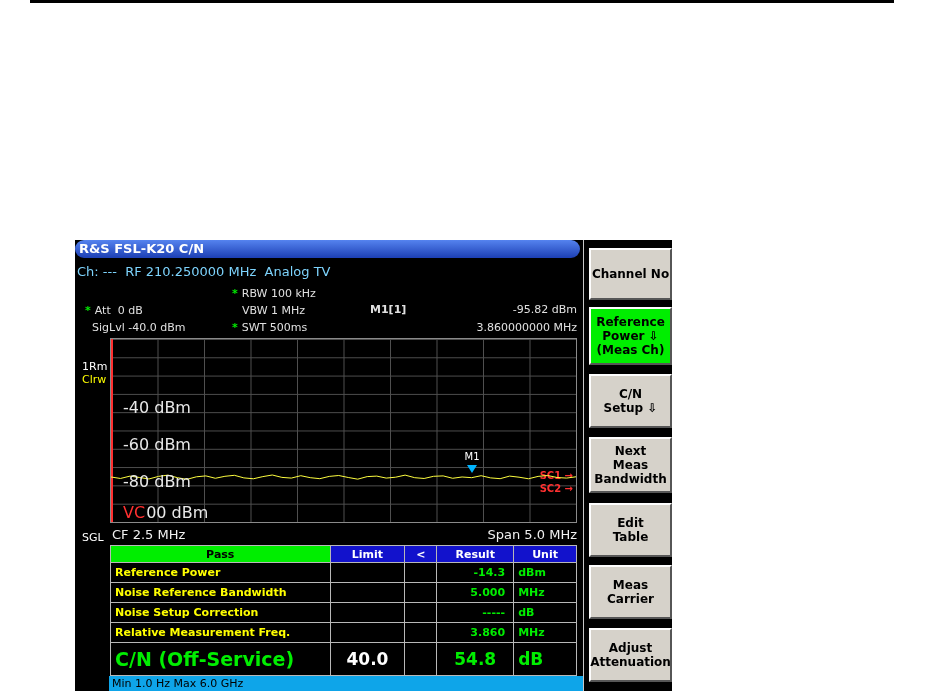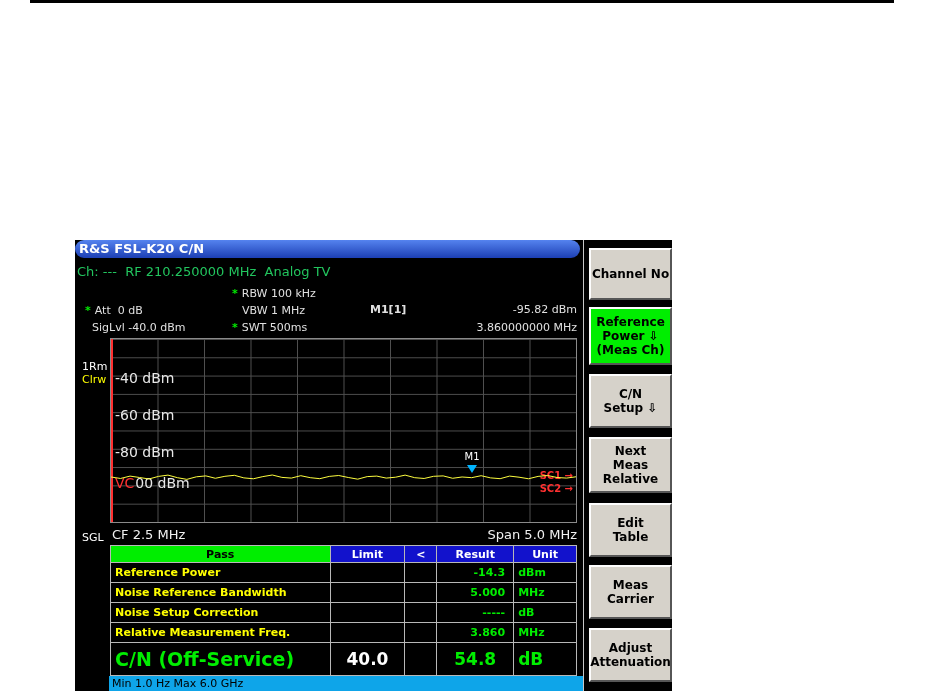--- a/index.html
+++ b/index.html
@@ -18,37 +18,37 @@
   .top-rule{position:absolute;left:30px;top:0;width:864px;height:3px;background:#000;}
 
   .screen{position:absolute;left:75px;top:240px;width:597px;height:451px;background:#000;}
   .display{position:absolute;left:0;top:0;width:508px;height:436px;background:#000;color:#e8e8e8;}
   .pre{white-space:pre;}
 
   .titlebar{position:absolute;left:0;top:0;width:505px;height:18px;
     background:linear-gradient(var(--title-blue-top),var(--title-blue-bottom));
     color:#fff;font-weight:bold;font-size:13px;line-height:18px;padding-left:4px;border-radius:9px;}
 
-  .channel{position:absolute;left:2px;top:24px;font-size:13px;color:#22c55e;}
+  .channel{position:absolute;left:2px;top:24px;font-size:13px;color:#7dd3fc;}
 
   .set{position:absolute;font-size:11px;color:#e0e0e0;}
   .star{color:var(--green);font-weight:bold;margin-right:4px;}
   .bold{font-weight:bold;}
   .rt{right:6px;text-align:right;}
 
   .trlab{position:absolute;left:7px;font-size:11px;color:#fff;}
   .clrw{color:var(--yellow);}
 
   .graph{position:absolute;left:35px;top:98px;width:467px;height:185px;border:1px solid #8a8a8a;
     background-color:#000;
     background-image:linear-gradient(to right,#4f4f4f 1px,transparent 1px),
                      linear-gradient(to bottom,#4f4f4f 1px,transparent 1px);
     background-size:10% 100%,100% 10%;}
   .vc-line{position:absolute;left:0;top:0;width:2px;height:100%;background:var(--red);}
-  .ylabel{position:absolute;left:4px;font-size:14px;color:#e8e8e8;white-space:pre;}
+  .ylabel{position:absolute;left:12px;font-size:16px;color:#e8e8e8;white-space:pre;margin-top:28px;}
   .vc{color:var(--red);font-weight:normal;margin-right:1px;}
   .sclabel{position:absolute;right:3px;font-size:10px;color:var(--red);font-weight:bold;white-space:pre;}
   .trace-svg{position:absolute;left:0;top:0;width:100%;height:100%;}
   .mlabel{position:absolute;top:112px;font-size:10px;color:#fff;}
   .mtri{position:absolute;top:126px;width:0;height:0;
     border-left:5px solid transparent;border-right:5px solid transparent;
     border-top:8px solid var(--cyan);}
 
   .cfline{position:absolute;font-size:13px;color:#f0f0f0;top:287px;}
   .cf{left:37px;} .spanr{right:6px;}
@@ -190,21 +190,21 @@
         <div class="softkey" style="top: 8px; height: 52px;">
           <div>Channel No</div>
         </div>
         <div class="softkey" style="top: 134px; height: 54px;">
           <div>C/N</div>
           <div>Setup ⇩</div>
         </div>
         <div class="softkey" style="top: 197px; height: 56px;">
           <div>Next</div>
           <div>Meas</div>
-          <div>Relative</div>
+          <div>Bandwidth</div>
         </div>
         <div class="softkey" style="top: 263px; height: 54px;">
           <div>Edit</div>
           <div>Table</div>
         </div>
         <div class="softkey" style="top: 325px; height: 54px;">
           <div>Meas</div>
           <div>Carrier</div>
         </div>
         <div class="softkey" style="top: 388px; height: 54px;">

